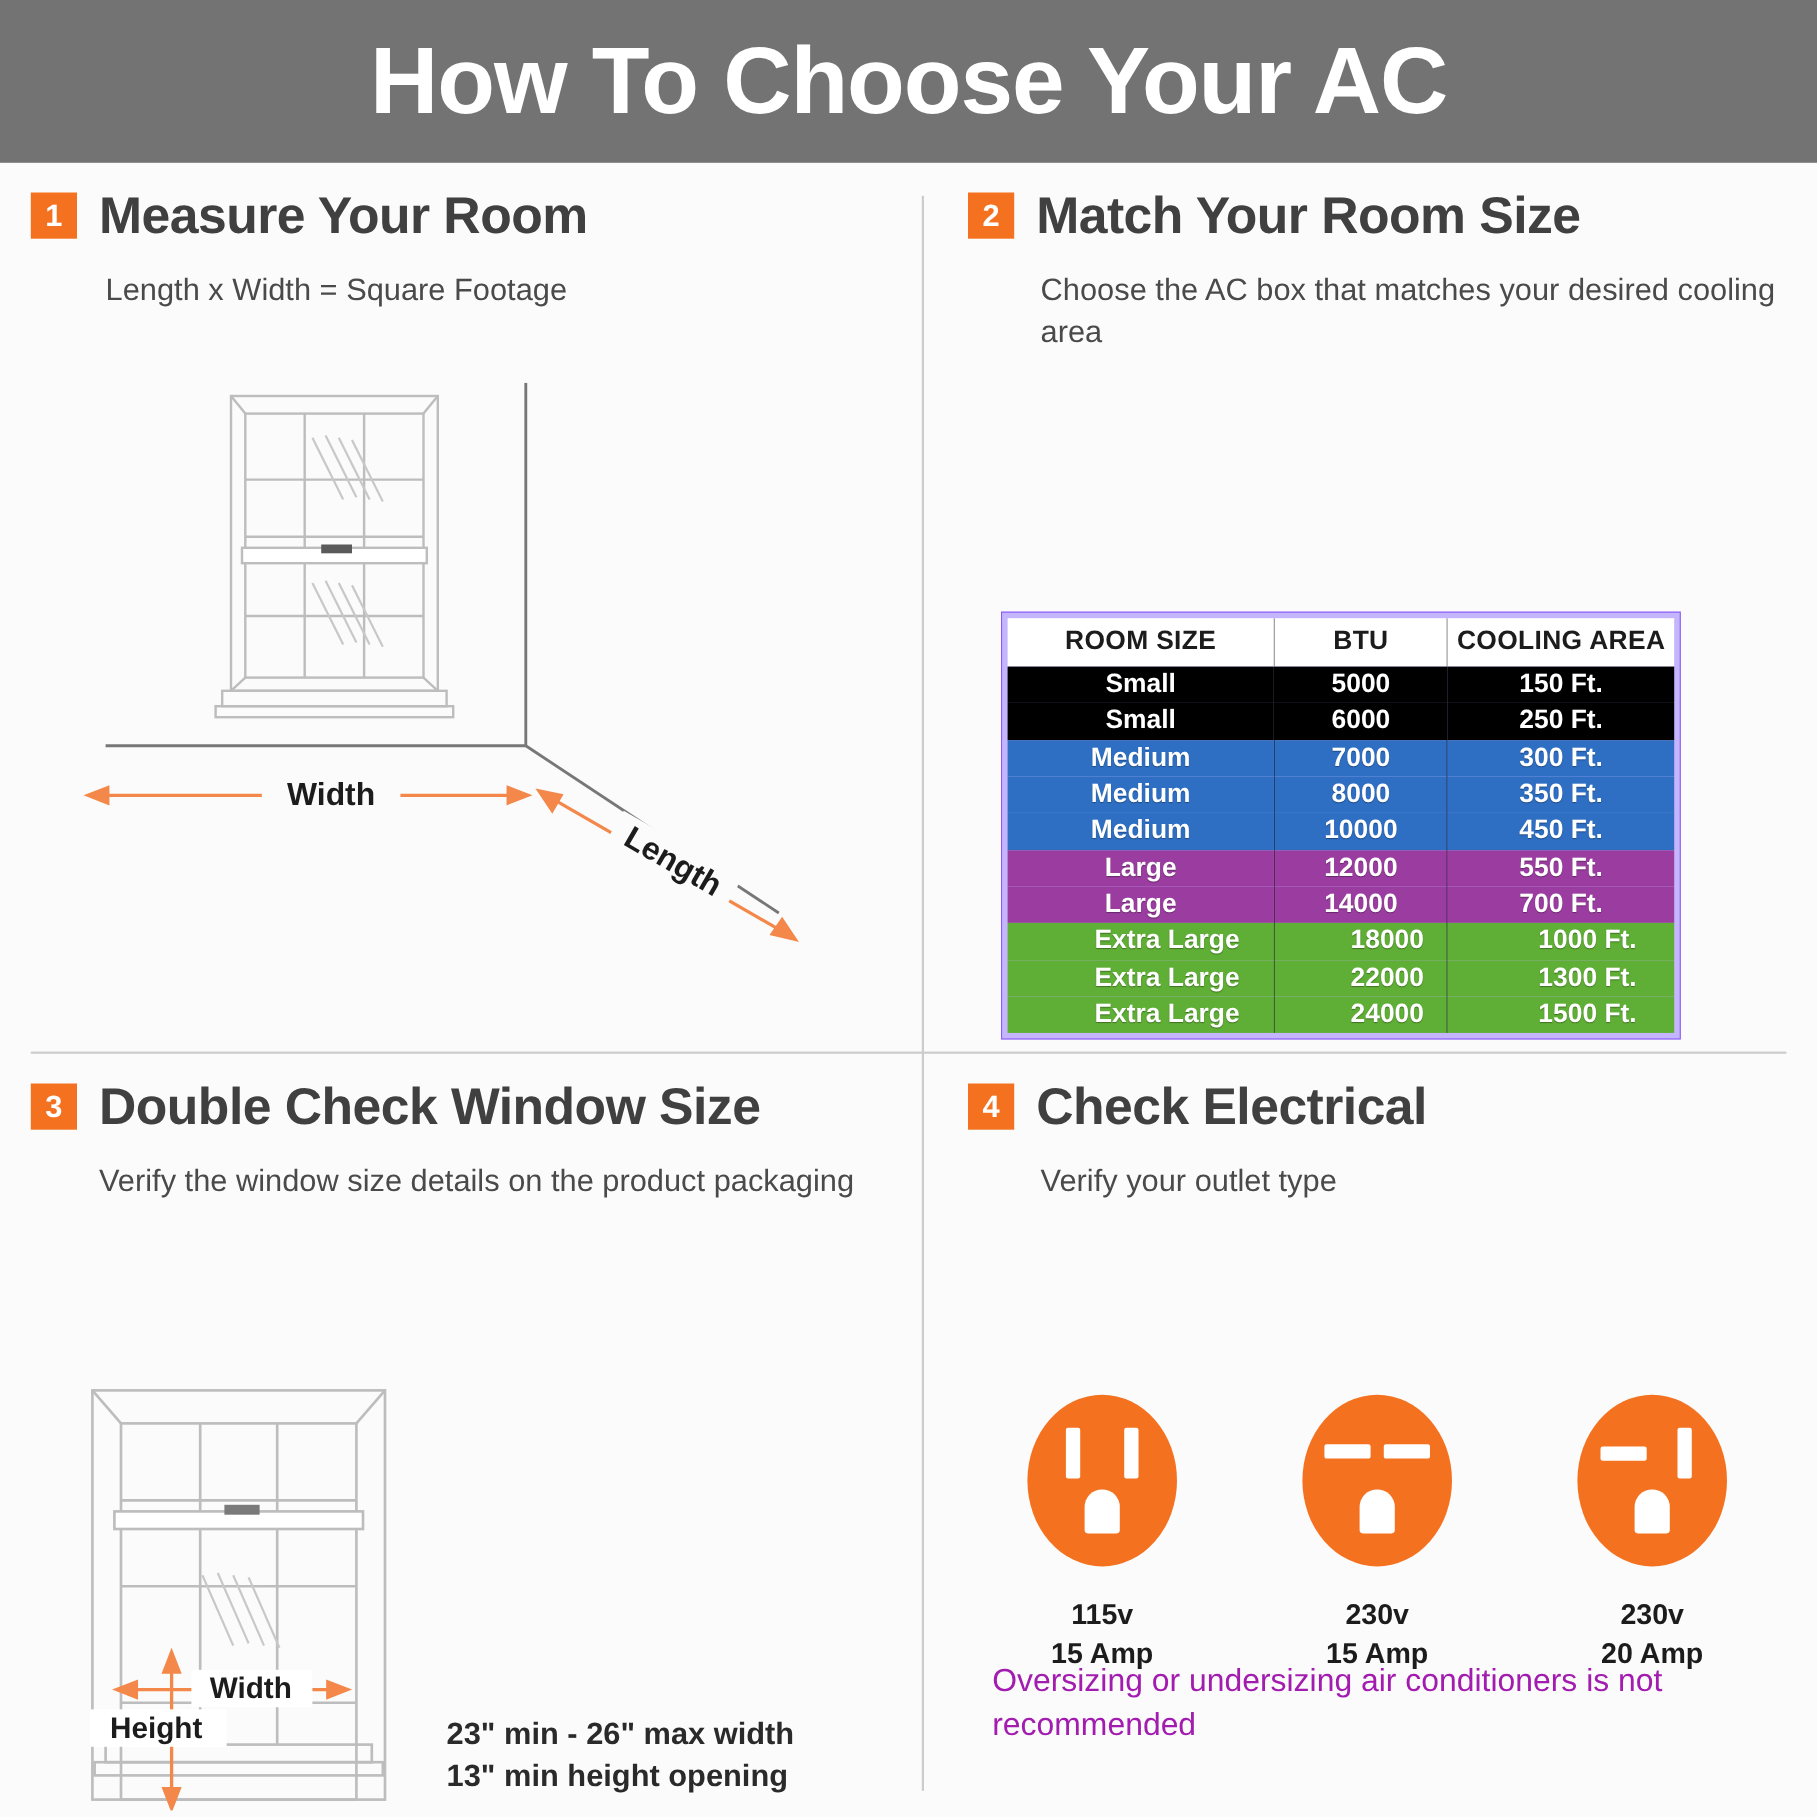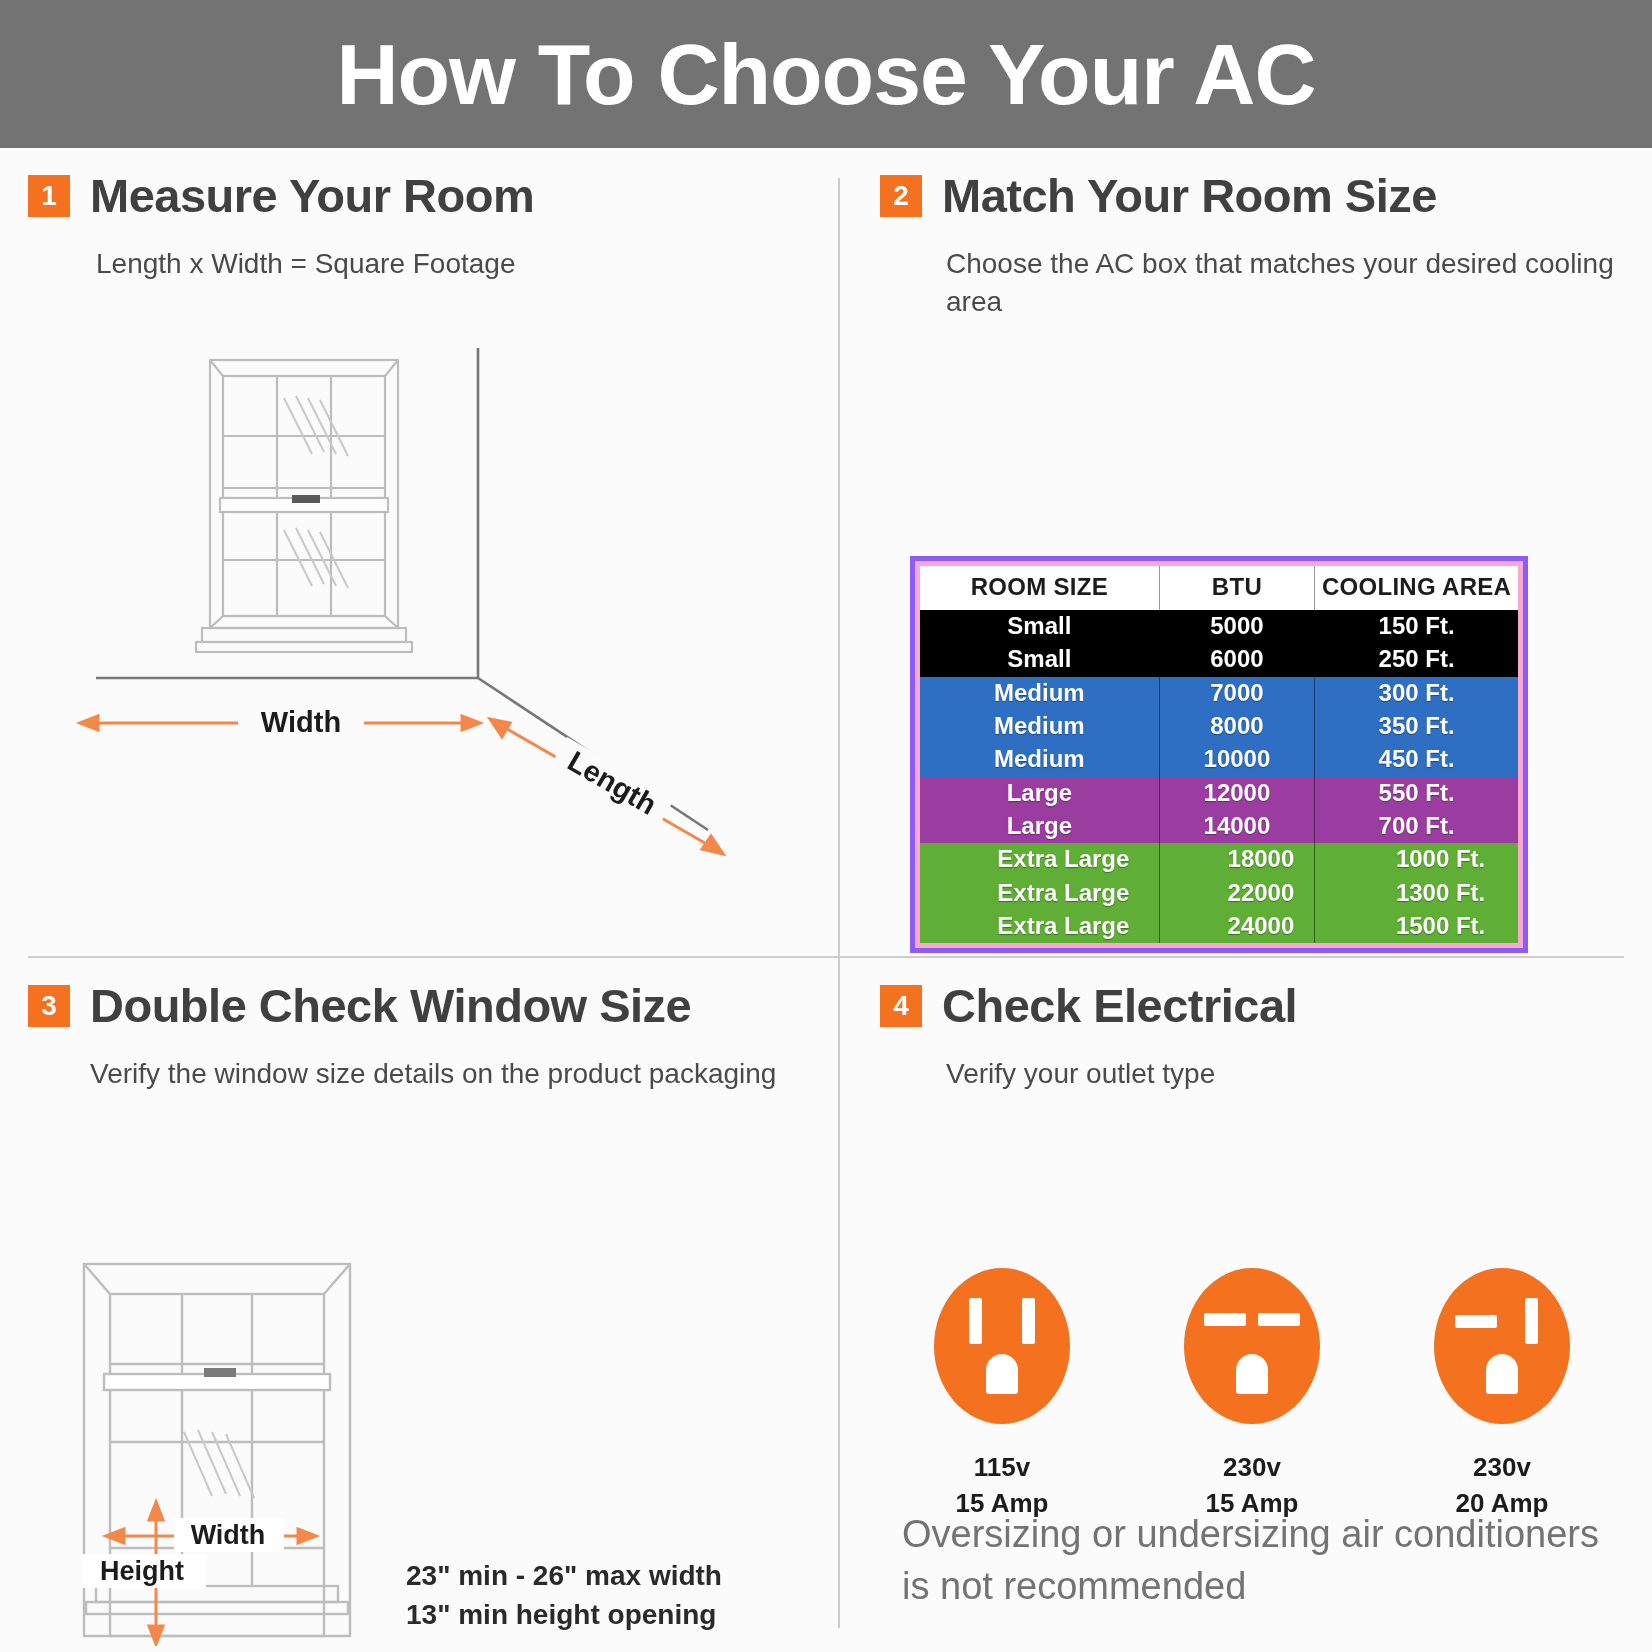--- a/index.html
+++ b/index.html
@@ -48,21 +48,21 @@
   .sec-title { font-size: 47px; font-weight: bold; color: #404040; letter-spacing: -0.5px; white-space: nowrap; }
   .sec-sub { font-size: 28px; color: #4a4a4a; line-height: 1.35; margin-top: 22px; }
   .q1 .sec-sub { margin-left: 68px; }
   .q2 .sec-sub { margin-left: 66px; }
   .q3 .sec-sub { margin-left: 62px; }
   .q4 .sec-sub { margin-left: 66px; }
 
   
   .tbl-wrap {
     position: absolute; left: 30px; top: 388px; width: 618px;
-    background: #f9a8d4; border: 5px solid #8b5cf6; padding: 5px;
+    background: #c4b5fd; border: 1px solid #8b5cf6; padding: 5px;
   }
   table.actbl { width: 100%; border-collapse: collapse; table-layout: fixed; }
   table.actbl th {
     background: #ffffff; color: #1c1c1c;
     font-size: 24px; font-weight: bold;
     padding: 7px 0 9px 0; text-align: center;
     letter-spacing: 0.3px;
   }
   table.actbl th.c0 { width: 40%; border-right: 1px solid #9a9a9a; }
   table.actbl th.c1 { width: 26%; border-right: 1px solid #9a9a9a; }
@@ -114,21 +114,21 @@
     position: absolute; width: 32px; height: 40px;
     left: 52px; bottom: 30px; background: #ffffff;
     border-radius: 16px 16px 3px 3px;
   }
   .outlet-label {
     margin-top: 26px; font-size: 26px; font-weight: bold;
     color: #1c1c1c; text-align: center; line-height: 1.38;
   }
   .q4-note {
     position: absolute; left: 22px; top: 530px;
-    font-size: 38px; color: #737373; line-height: 1.38;
+    font-size: 29px; color: #a21caf; line-height: 1.38;
   }
 </style>
 </head>
 <body>
 
 <div class="page">
 
   <div class="header">
     <div class="header-title">How To Choose Your AC</div>
   </div>

